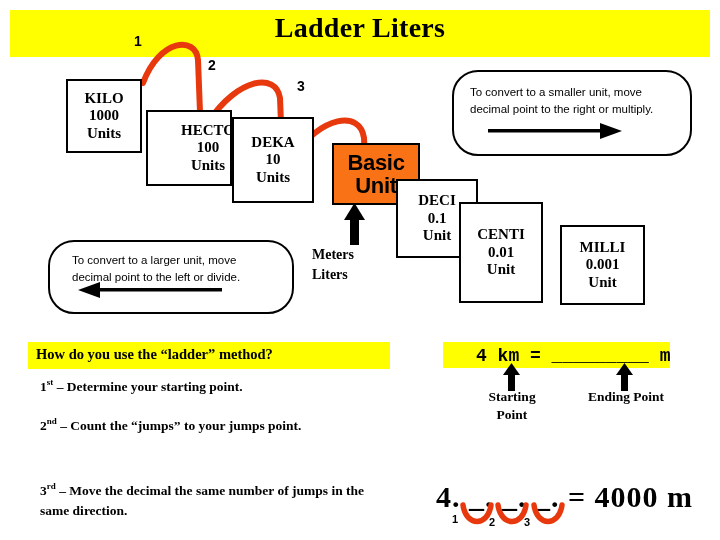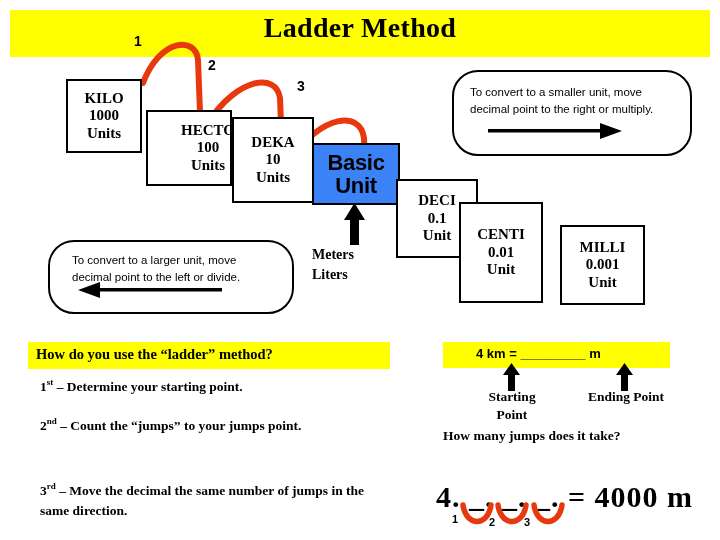--- a/index.html
+++ b/index.html
@@ -53,31 +53,32 @@
     flex-direction: column;
     align-items: center;
     justify-content: center;
     font-family: "Liberation Serif", "DejaVu Serif", serif;
   }
   .step-box .sb-line { display: block; white-space: nowrap; }
 
   .basic-box {
     position: absolute;
     border: 2px solid #000000;
-    background: #3b82f6;
+    background: #f97316;
     box-sizing: border-box;
     display: flex;
     flex-direction: column;
     align-items: center;
     justify-content: center;
     font-family: "Liberation Sans", "DejaVu Sans", sans-serif;
     font-weight: bold;
     font-size: 22px;
     line-height: 1.05;
     letter-spacing: -0.3px;
+    margin-left: 20px;
   }
 
   
   .arc-num {
     position: absolute;
     font-family: "Liberation Sans", "DejaVu Sans", sans-serif;
     font-weight: bold;
     font-size: 14px;
     color: #000000;
     z-index: 7;
@@ -126,23 +127,23 @@
     font-size: 13.5px;
     line-height: 1.5;
     font-family: "Liberation Serif", "DejaVu Serif", serif;
   }
   .step-text sup { font-size: 9px; vertical-align: super; }
 
   
   .ex-eq {
     position: absolute;
     font-weight: bold;
-    font-size: 13px;
-    white-space: nowrap;
-    font-family: Liberation Sans, sans-serif;
+    font-size: 18px;
+    white-space: nowrap;
+    font-family: Liberation Mono, monospace;
   }
   .ex-label {
     position: absolute;
     font-weight: bold;
     font-size: 13.5px;
     text-align: center;
     line-height: 1.35;
     font-family: "Liberation Serif", "DejaVu Serif", serif;
   }
   .ex-question {
@@ -167,21 +168,21 @@
     font-size: 11px;
     z-index: 7;
   }
 </style>
 </head>
 <body>
 
 <div id="slide">
 
   <div class="title-banner"></div>
-  <div class="title-text">Ladder Method</div>
+  <div class="title-text">Ladder Liters</div>
 
   <svg class="svg-layer" viewBox="0 0 720 540">
 
     <path d="M 143 83 C 160 38, 196 36, 198 60 L 200 112 L 206 118" fill="none" stroke="#e8380d" stroke-width="6" stroke-linecap="round"></path>
 
     <path d="M 209 121 C 238 78, 276 72, 280 98 L 282 148 L 288 155" fill="none" stroke="#e8380d" stroke-width="6" stroke-linecap="round"></path>
 
     <path d="M 291 158 C 322 115, 360 110, 364 138 L 366 186 L 371 192" fill="none" stroke="#e8380d" stroke-width="6" stroke-linecap="round"></path>
   </svg>
 
@@ -291,21 +292,20 @@
     <g>
       <rect x="621" y="372" width="7" height="19" fill="#000000"></rect>
       <polygon points="624.5,363 616,375 633,375" fill="#000000"></polygon>
     </g>
   </svg>
 
   <div class="ex-label" style="left:456px; top:388px; width:112px; white-space:pre-line;">Starting
 Point</div>
   <div class="ex-label" style="left:564px; top:388px; width:124px;">Ending Point</div>
 
-  <div class="ex-question" style="left:443px; top:428px;">How many jumps does it take?</div>
 
   <div class="answer-line" style="left:436px; top:480px;">4.  _.  _.  _.  = 4000 m</div>
 
   <svg class="svg-layer" viewBox="0 0 720 540">
     <path d="M 463 505 C 466 527, 488 527, 491 505" fill="none" stroke="#e8380d" stroke-width="5.5" stroke-linecap="round"></path>
     <path d="M 498 505 C 501 527, 523 527, 526 505" fill="none" stroke="#e8380d" stroke-width="5.5" stroke-linecap="round"></path>
     <path d="M 534 505 C 537 527, 559 527, 562 505" fill="none" stroke="#e8380d" stroke-width="5.5" stroke-linecap="round"></path>
   </svg>
 
   <div class="jump-num" style="left:452px; top:513px;">1</div>

